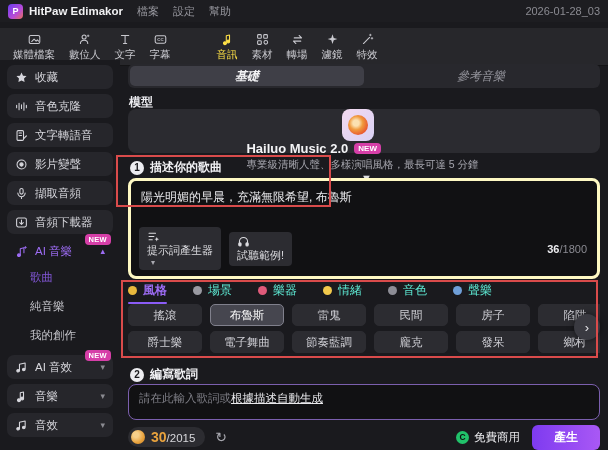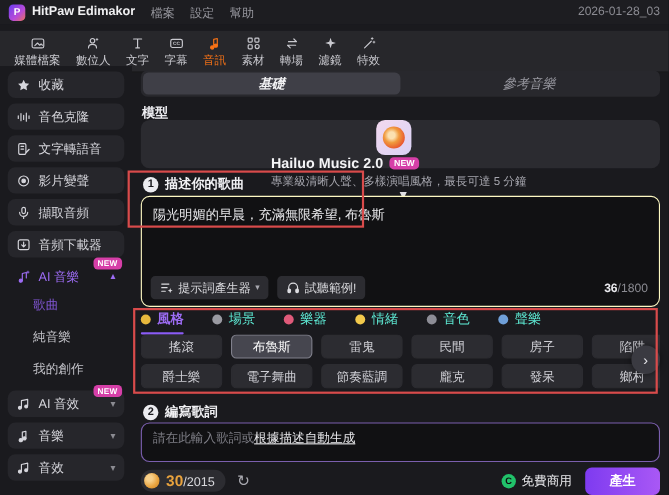--- a/index.html
+++ b/index.html
@@ -22,21 +22,21 @@
   .tb-date { margin-left:auto; color:#8b8b92; font-size:11px; }
 
   
   #toolbar { position:absolute; left:0; top:28px; width:608px; height:38px;
     background:#27272b; border-bottom:1px solid #141416; display:flex; align-items:center; padding:0 6px; }
   .tool { display:flex; flex-direction:column; align-items:center; justify-content:center;
     min-width:34px; padding:0 7px; height:36px; color:#c9c9cf; cursor:pointer; }
   .tool .t-ic { height:15px; display:flex; align-items:center; justify-content:center; }
   .tool .t-ic svg { width:14px; height:14px; }
   .tool .t-lb { font-size:10.5px; margin-top:1px; white-space:nowrap; }
-  .tool.active { color:#f97316; }
+  .tool.active { color:#fde047;margin-left:32px; }
 
   
   #sidebar { position:absolute; left:0; top:60px; width:120px; height:390px; background:#1a1a1e; }
   .side-item { position:relative; margin:5px 7px 0 7px; height:24px; border-radius:7px;
     background:#26262b; display:flex; align-items:center; padding:0 8px; color:#d6d6dc; cursor:pointer; }
   .side-item svg { width:12px; height:12px; margin-right:7px; flex:none; }
   .side-item .s-lb { font-size:11.5px; white-space:nowrap; }
   .side-item.expand { background:transparent; color:#9d6cf4; }
   .side-item .chev { margin-left:auto; font-size:9px; color:#8b8b92; }
   .side-item.expand .chev { color:#9d6cf4; }
@@ -68,25 +68,25 @@
     padding:1px 4px; border-radius:4px; }
   .model-desc { font-size:10.5px; color:#a6a6ae; margin-top:2px; white-space:nowrap; overflow:hidden; }
   .model-chev { color:#e0e0e4; font-size:11px; margin-left:8px; }
 
   .sec-head { position:absolute; left:10px; display:flex; align-items:center; }
   .num-circle { width:14px; height:14px; border-radius:50%; background:#ececf0; color:#1a1a1e;
     font-size:10px; font-weight:bold; display:flex; align-items:center; justify-content:center; margin-right:6px; }
   .sec-title { font-weight:bold; font-size:12px; color:#f0f0f3; }
 
   .desc-box { position:absolute; left:8px; top:118px; width:472px; height:101px;
-    background:#111113; border:1px solid #fef9c3; border-radius:8px; padding:8px 10px; }
+    background:#111113; border:3px solid #fef9c3; border-radius:8px; padding:8px 10px; }
   .desc-text { font-size:12px; color:#e9e9ec; line-height:1.4; }
   .desc-foot { position:absolute; left:8px; right:10px; bottom:6px; display:flex; align-items:center; }
-  .mini-btn { display:inline-flex; align-items:center; background:#2c2c31; border-radius:4px;
-    padding:3px 8px; font-size:11px; color:#dcdce0; margin-right:8px; cursor:pointer; white-space:nowrap; }
+  .mini-btn { display:inline-flex; background:#2c2c31; border-radius:4px;
+    padding:3px 8px; font-size:11px; color:#dcdce0; margin-right:8px; cursor:pointer; white-space:nowrap;flex-direction:column; }
   .mini-btn svg { width:11px; height:11px; margin-right:4px; }
   .mini-btn .chev { font-size:8px; margin-left:4px; color:#a9a9b0; }
   .char-count { margin-left:auto; font-size:11px; color:#8b8b92; }
   .char-count b { color:#ececf0; font-weight:bold; }
 
   .cat-row { position:absolute; left:8px; top:222px; width:472px; height:20px; display:flex; align-items:center; }
   .cat { display:flex; align-items:center; margin-right:26px; cursor:pointer; color:#5eead4;
     font-size:12px; position:relative; padding-bottom:3px; }
   .cat-dot { width:9px; height:9px; border-radius:50%; margin-right:6px; }
   .cat.active { color:#9d6cf4; font-weight:bold; }

